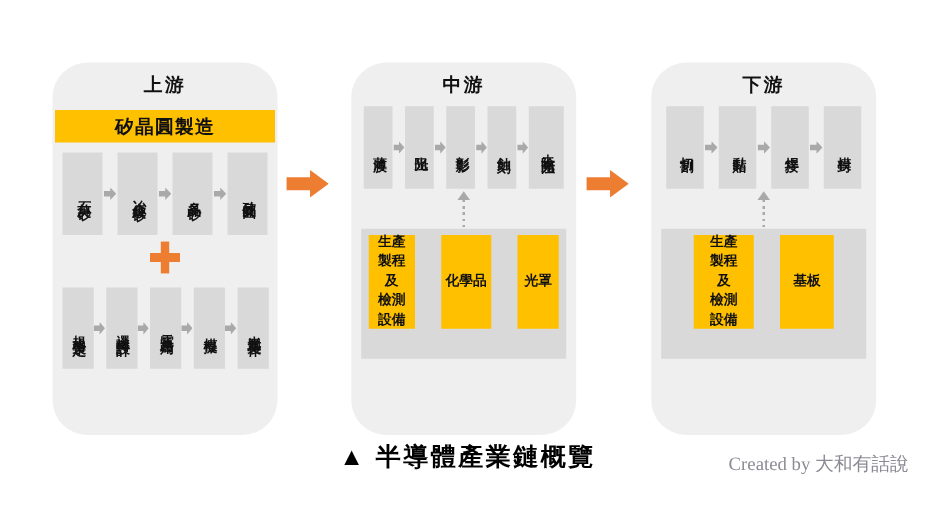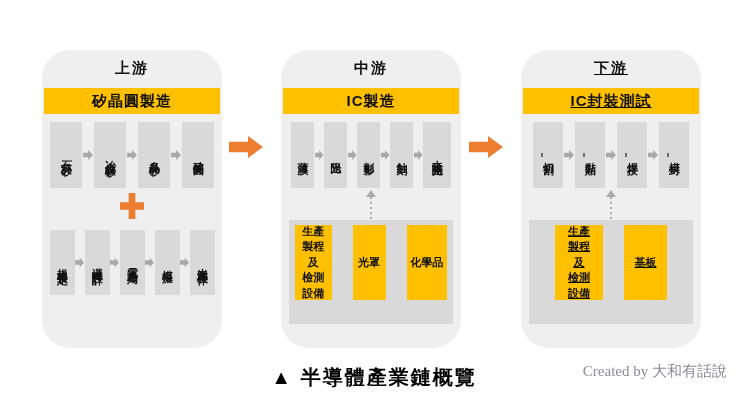--- a/index.html
+++ b/index.html
@@ -7,21 +7,21 @@
     width:748px; height:420px;
     background:#ffffff;
     font-family:"Liberation Sans", sans-serif;
     position:relative; overflow:hidden;
   }
   .panel {
     position:absolute; top:50px; width:180px; height:298px;
     background:var(--panel,#efefef);
     display:flex; flex-direction:column; align-items:center;border-radius:28px;
   }
-  .p1 { left:42px; } .p2 { left:281px; } .p3 { left:521px;text-decoration:underline; }
+  .p1 { left:42px; } .p2 { left:281px; } .p3 { left:521px; }
 
   .ptitle {
     margin-top:9px; height:18px;
     font-size:15px; font-weight:700; color:var(--text,#111);
     letter-spacing:2px;
   }
   .banner {
     margin-top:11px; width:176px; height:26px; flex:none;
     background:var(--yellow,#ffc000);
     display:flex; align-items:center; justify-content:center;
@@ -91,21 +91,21 @@
   .sb1 { width:48px; } .sb2 { width:43px; } .sb3 { width:53px; }
 
   .bigarrow {
     position:absolute; top:136px; width:34px; height:22px;
     background:var(--orange,#ed7d31);
     clip-path:polygon(0 26%,56% 26%,56% 0,100% 50%,56% 100%,56% 74%,0 74%);
   }
   .a1 { left:229px; } .a2 { left:469px; }
 
   .caption {
-    position:absolute; left:0; right:0; top:364px;
+    position:absolute; left:0; right:0; top:352px;
     text-align:center;
     font-size:20px; font-weight:700; color:#000;
     letter-spacing:2px;
   }
   .credit {
     position:absolute; right:21px; top:362px;
     font-family:Liberation Serif, serif;
     font-size:15px; color:var(--credit,#8b8b94);
   }
 </style>
@@ -141,21 +141,20 @@
     <span class="sarrow"></span>
     <div class="step">光罩製作</div>
   </div>
 </section>
 
 <div class="bigarrow a1"></div>
 
 <section class="panel p2">
   <h2 class="ptitle">中游</h2>
 
-  <div class="banner">IC製造</div>
 
   <div class="flow wm">
     <div class="step">薄膜</div>
     <span class="sarrow"></span>
     <div class="step">光阻</div>
     <span class="sarrow"></span>
     <div class="step">彰影</div>
     <span class="sarrow"></span>
     <div class="step">蝕刻</div>
     <span class="sarrow"></span>
@@ -166,31 +165,30 @@
     <span class="dot-head"></span>
     <span class="dot-line"></span>
   </div>
 
   <div class="supply">
     <div class="sbox sb1">生產
 製程
 及
 檢測
 設備</div>
+    <div class="sbox sb3">化學品</div>
     <div class="sbox sb2">光罩</div>
-    <div class="sbox sb3">化學品</div>
   </div>
 </section>
 
 <div class="bigarrow a2"></div>
 
 <section class="panel p3">
   <h2 class="ptitle">下游</h2>
 
-  <div class="banner">IC封裝測試</div>
 
   <div class="flow wr">
     <div class="step">切割</div>
     <span class="sarrow"></span>
     <div class="step">黏貼</div>
     <span class="sarrow"></span>
     <div class="step">焊接</div>
     <span class="sarrow"></span>
     <div class="step">模封</div>
   </div>

